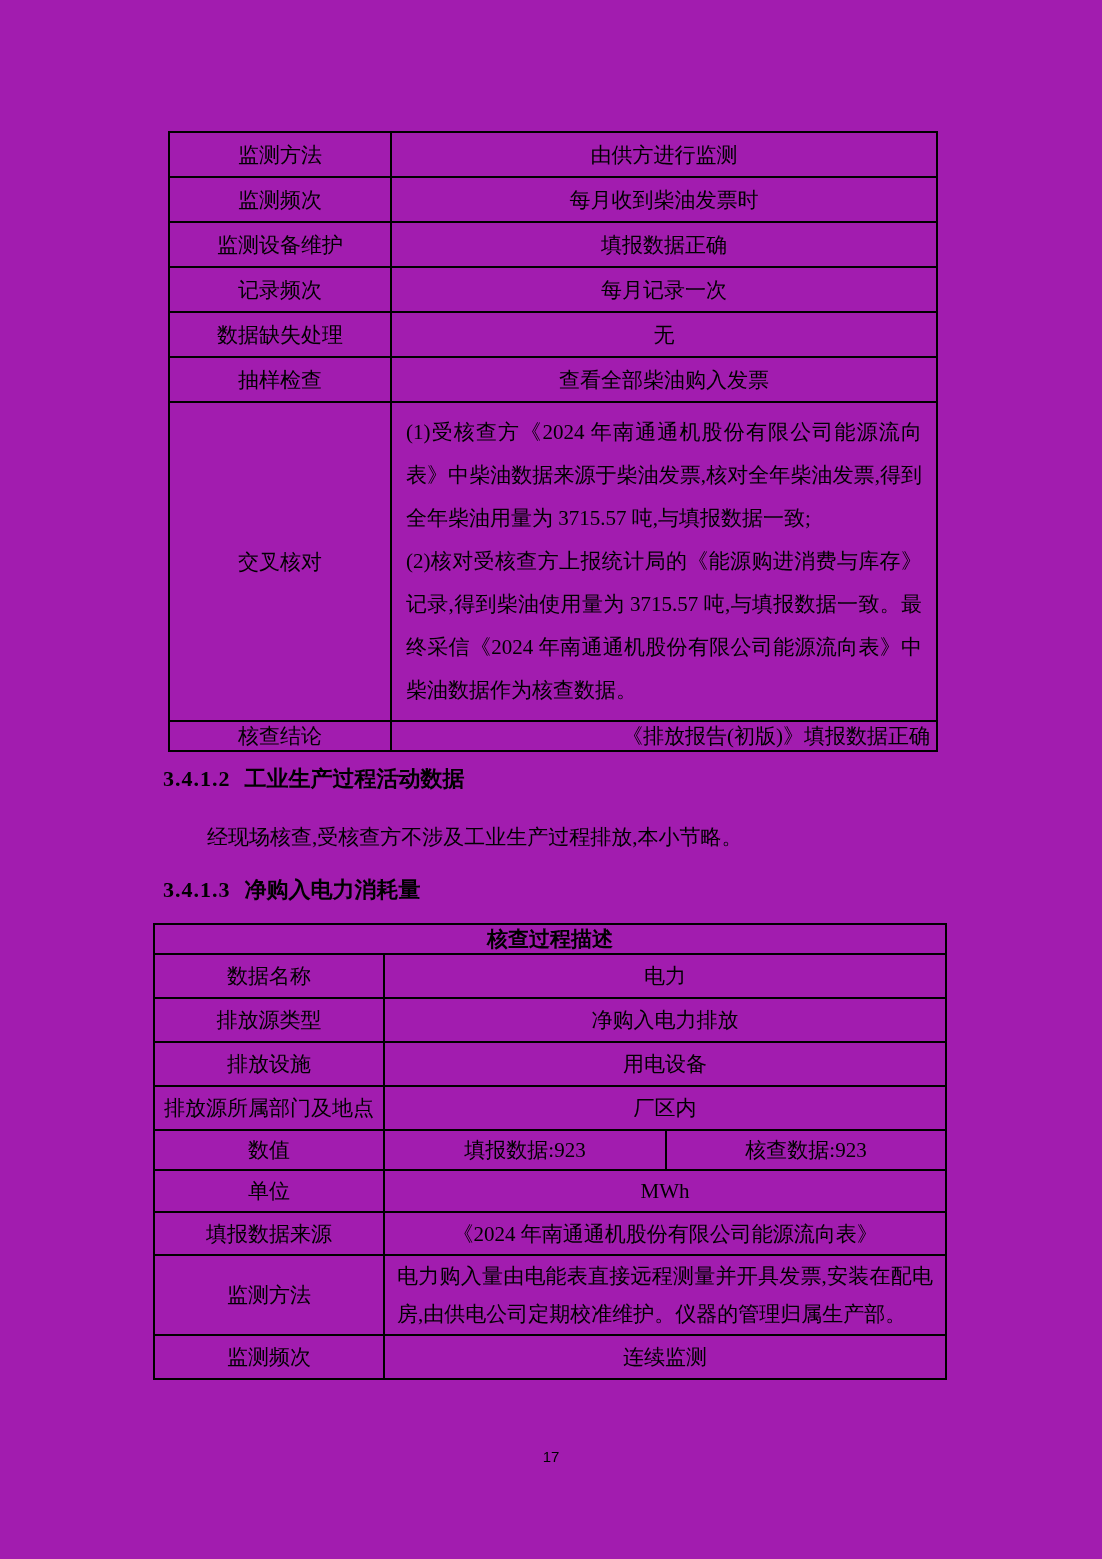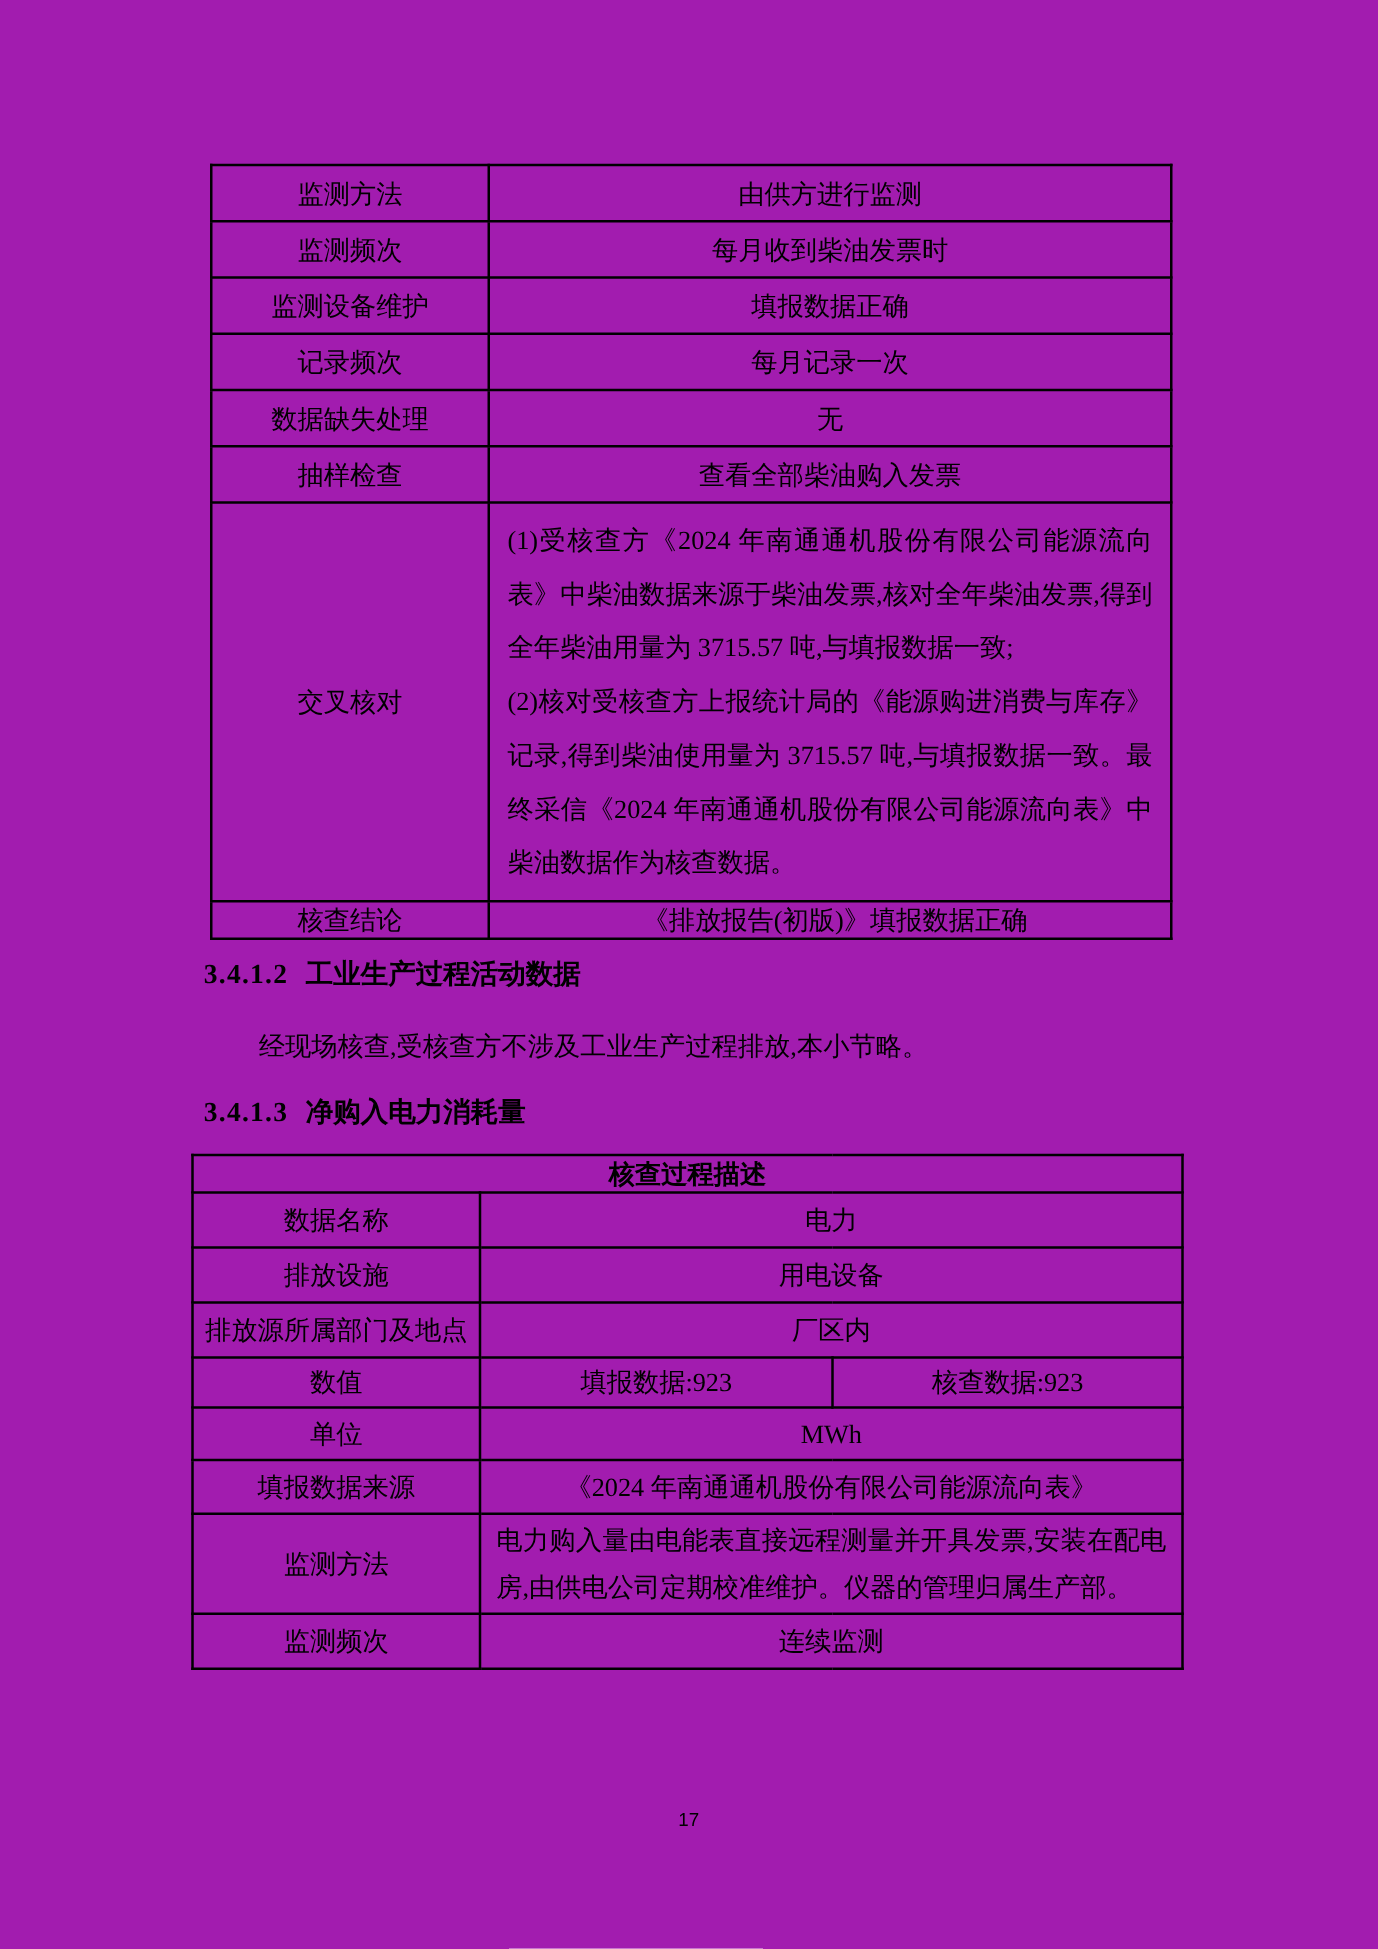--- a/index.html
+++ b/index.html
@@ -45,21 +45,21 @@
     padding: 8px 14px;
     vertical-align: middle;
   }
   #diesel-table td.cross-cell p {
     margin: 0;
     text-align: justify;
     text-justify: inter-ideograph;
     line-height: 43px;
   }
   #diesel-table td.concl-cell {
-    text-align: center;
+    text-align: right;
     padding-left: 14px;
   }
 
   
   .heading {
     position: absolute;
     left: 163px;
     font-size: 22px;
     font-weight: 700;
     white-space: nowrap;
@@ -180,20 +180,24 @@
       </colgroup>
     <tbody>
       <tr class="hdr">
         <td class="hdr-cell" colspan="3">核查过程描述</td>
       </tr>
       <tr class="std">
         <td class="center">数据名称</td>
         <td class="center" colspan="2">电力</td>
       </tr>
       <tr class="std">
+        <td class="center">排放源类型</td>
+        <td class="center" colspan="2">净购入电力排放</td>
+      </tr>
+      <tr class="std">
         <td class="center">排放设施</td>
         <td class="center" colspan="2">用电设备</td>
       </tr>
       <tr class="std">
         <td class="center">排放源所属部门及地点</td>
         <td class="center" colspan="2">厂区内</td>
       </tr>
       <tr class="val">
         <td class="center">数值</td>
         <td class="center">填报数据:923</td>

